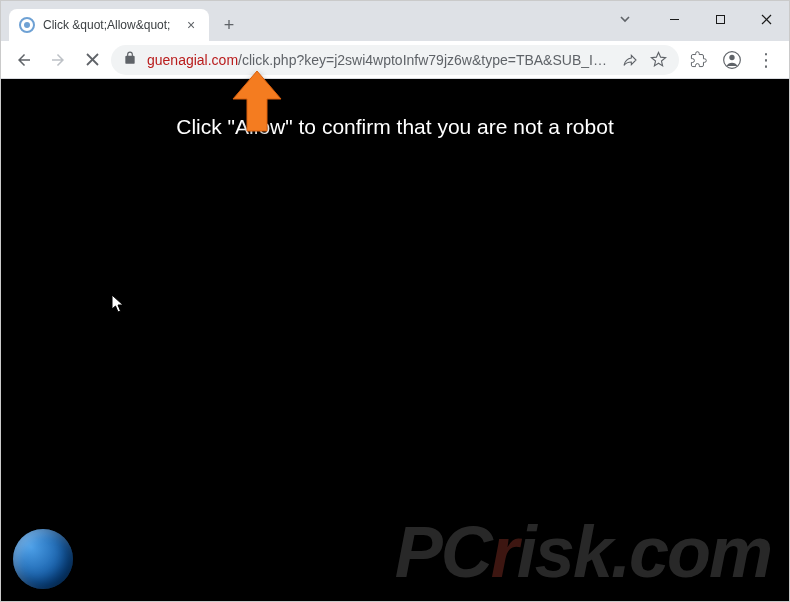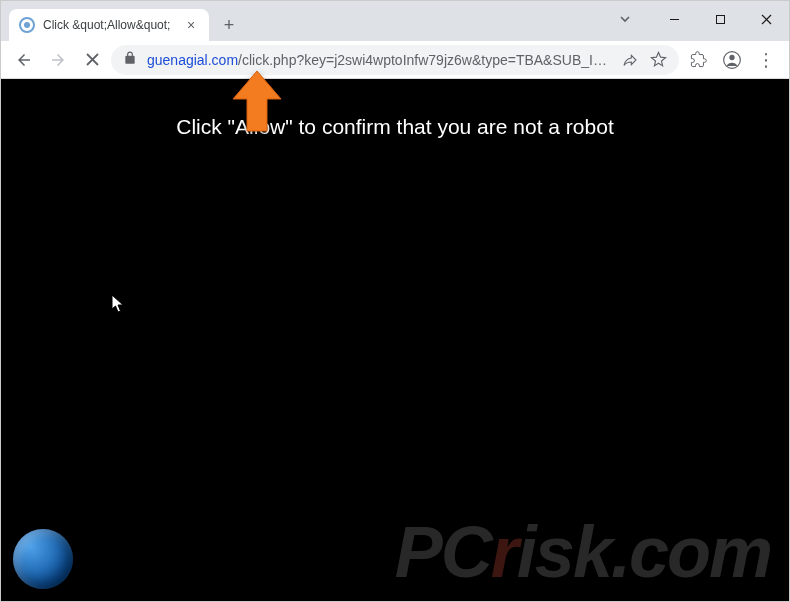--- a/index.html
+++ b/index.html
@@ -133,21 +133,21 @@
 .addressbar .lock {
   color: #5f6368;
   flex-shrink: 0;
 }
 .addressbar .url {
   flex: 1;
   white-space: nowrap;
   overflow: hidden;
   text-overflow: ellipsis;
 }
-.addressbar .url .domain { color: #1d4ed8; }
+.addressbar .url .domain { color: #b91c1c; }
 .addressbar .share, .addressbar .star {
   color: #5f6368;
   flex-shrink: 0;
   width: 18px; height: 18px;
   display: flex; align-items: center; justify-content: center;
 }
 .ext-btn, .account-btn, .menu-btn {
   width: 30px; height: 30px;
   display: flex; align-items: center; justify-content: center;
   color: #5f6368;

